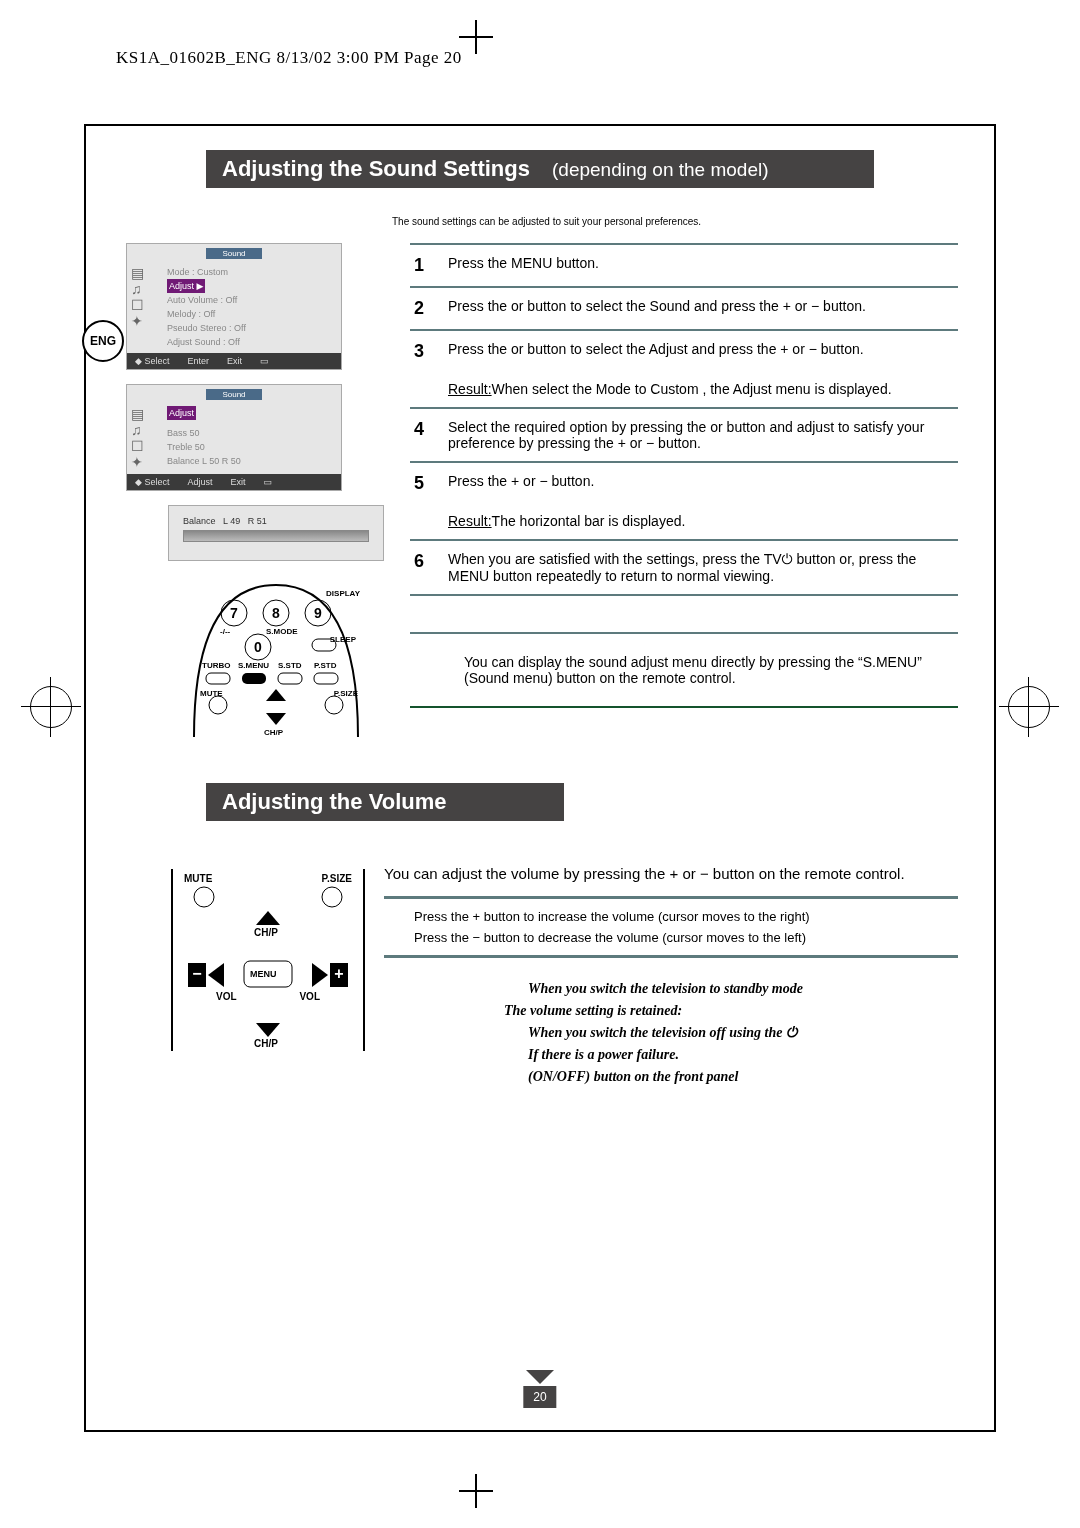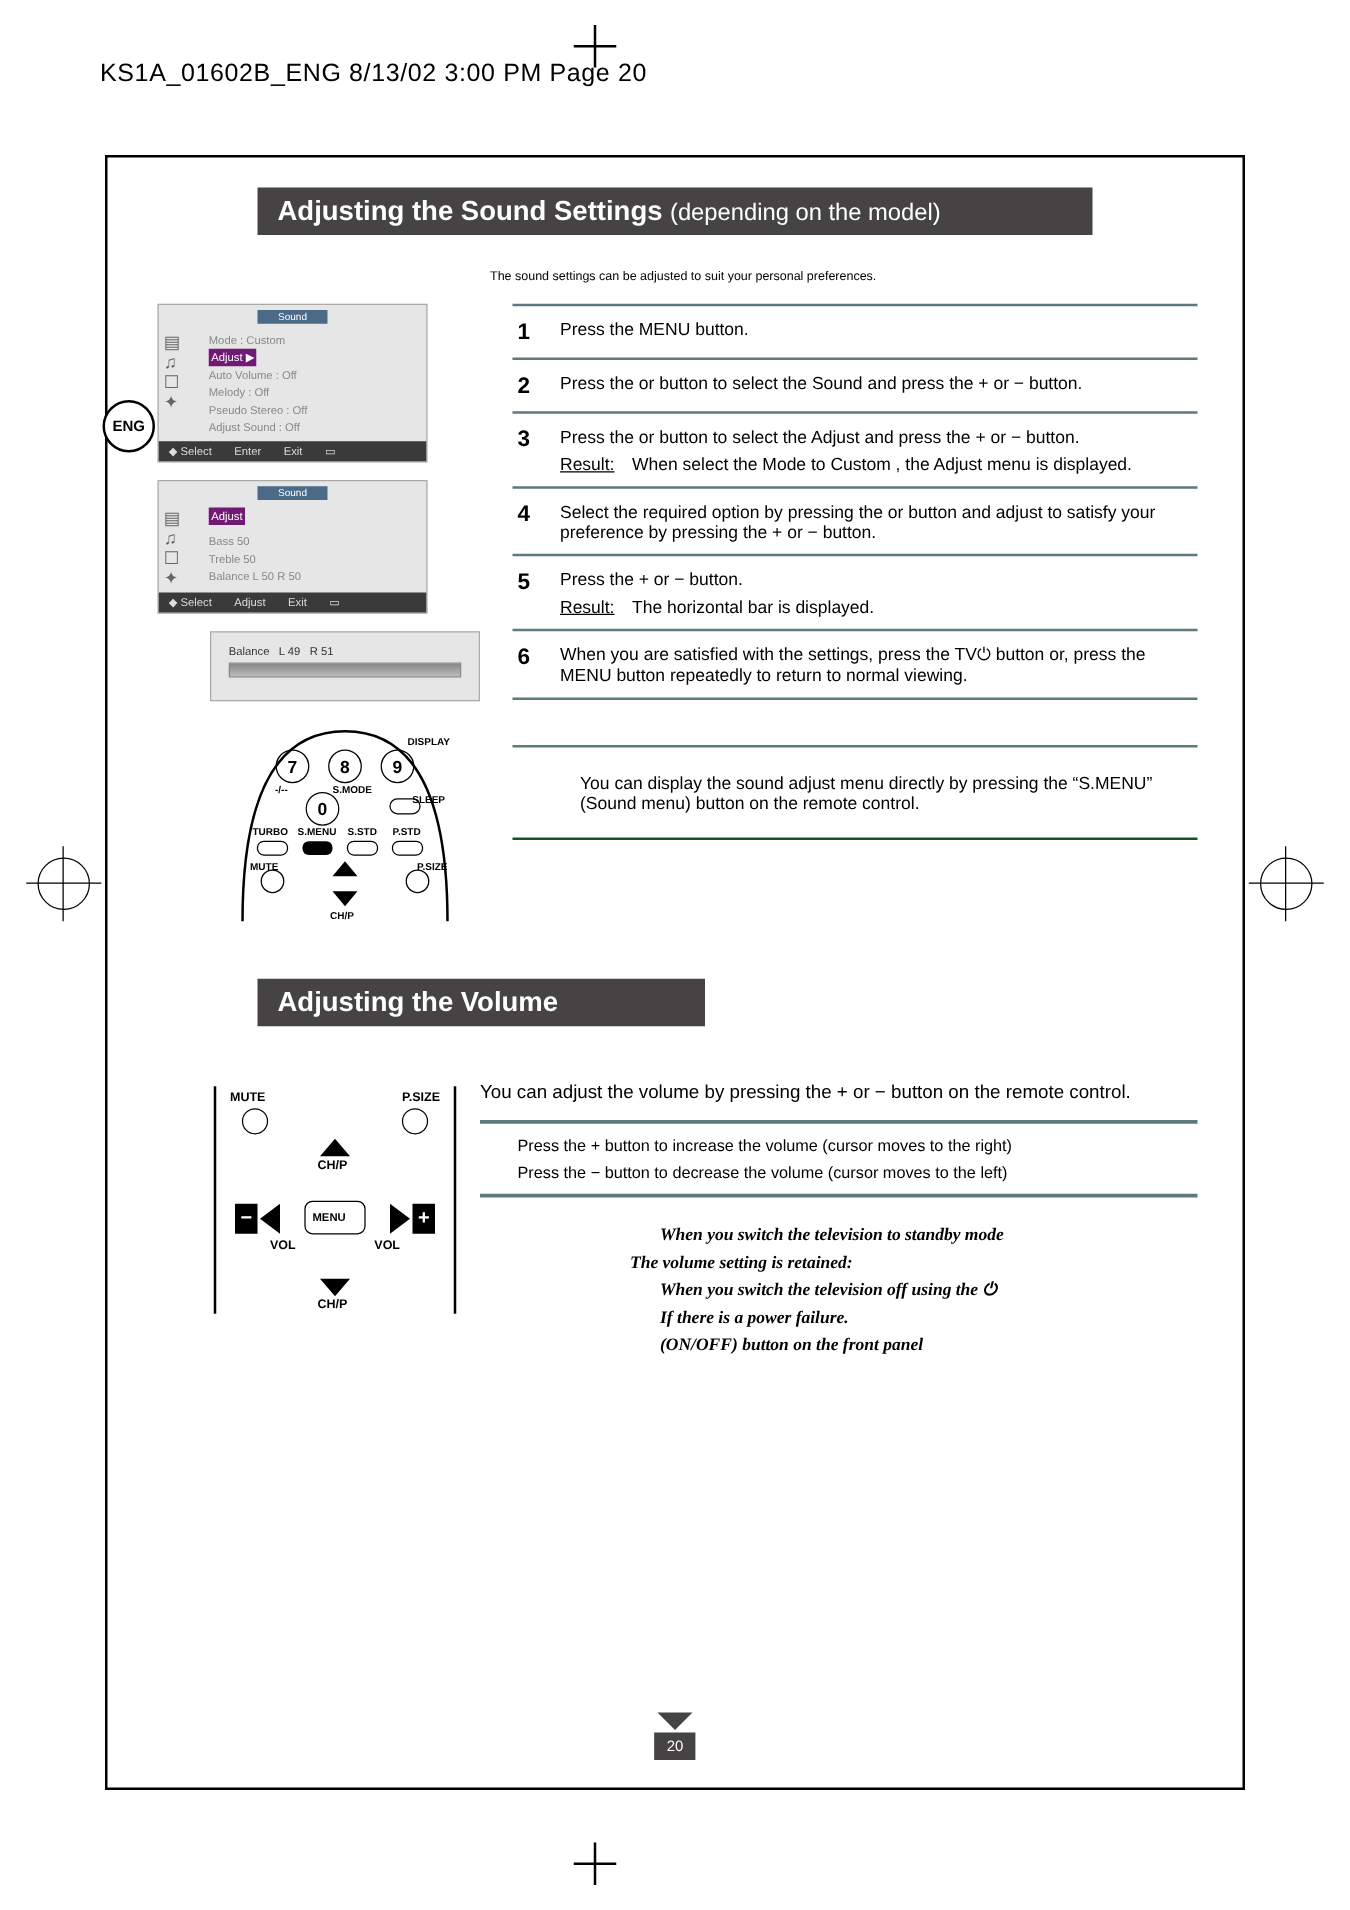--- a/index.html
+++ b/index.html
@@ -1,29 +1,29 @@
 <!DOCTYPE html>
 <html><head>
 <meta charset="utf-8">
 <style>
 body{margin:0;background:#fff;font-family:Arial,Helvetica,sans-serif;color:#000;font-size:14px}
 .page{width:1080px;height:1528px;margin:0 auto;position:relative;background:#fff}
-.header{font-family:Liberation Sans, sans-serif;font-size:20px;padding:48px 0 0 80px;letter-spacing:.5px}
+.header{font-family:Liberation Serif, serif;font-size:17px;padding:48px 0 0 116px;letter-spacing:.5px}
 .cropmark-v{position:absolute;top:20px;left:459px;width:34px;height:34px}
 .cropmark-v::before{content:"";position:absolute;left:16px;top:0;width:2px;height:34px;background:#000}
 .cropmark-v::after{content:"";position:absolute;left:0;top:16px;width:34px;height:2px;background:#000}
 .cropmark-b{position:absolute;bottom:20px;left:459px;width:34px;height:34px}
 .cropmark-b::before{content:"";position:absolute;left:16px;top:0;width:2px;height:34px;background:#000}
 .cropmark-b::after{content:"";position:absolute;left:0;top:16px;width:34px;height:2px;background:#000}
 .side-cross{position:absolute;top:686px;width:40px;height:40px;border:1px solid #000;border-radius:50%}
 .side-cross::before{content:"";position:absolute;left:-10px;top:19px;width:60px;height:1px;background:#000}
 .side-cross::after{content:"";position:absolute;left:19px;top:-10px;width:1px;height:60px;background:#000}
 .lc{left:30px}.rc{right:30px}
 .frame{position:absolute;top:124px;left:84px;right:84px;bottom:96px;border:2px solid #000}
-.title-box{margin:24px 120px 0 120px;background:#454343;color:#fff;padding:6px 16px;display:flex;align-items:baseline;gap:6px}
+.title-box{margin:24px 120px 0 120px;background:#454343;color:#fff;padding:6px 16px;display:flex;align-items:baseline;gap:22px}
 .title-box .b{font-weight:bold;font-size:22px}
 .title-box .s{font-size:19px;color:#fff}
 .eng{position:absolute;top:194px;left:-4px;width:38px;height:38px;border:2px solid #000;border-radius:50%;display:flex;align-items:center;justify-content:center;background:#fff;font-size:12px;font-weight:bold}
 .intro{font-size:10px;margin:28px 36px 0 306px}
 .content{display:flex;margin:16px 36px 0 40px}
 .left{width:266px;flex-shrink:0}
 .right{flex:1;margin-left:18px}
 .osd{width:214px;border:1px solid #aaa;background:#e6e6e6;font-size:9px;color:#888}
 .osd .bar{display:flex;justify-content:space-between;padding:4px 8px 2px 8px}
 .osd .bar .title{background:#4a6a88;color:#fff;padding:1px 16px;font-size:8px}
@@ -34,21 +34,21 @@
 .osd .foot{background:#3a3a3a;color:#ddd;display:flex;padding:3px 8px;gap:18px;font-size:9px}
 .osd2{width:214px;margin-left:42px;margin-top:14px;border:1px solid #aaa;background:#e6e6e6;font-size:9px}
 .osd2 .inner{padding:10px 14px 18px 14px;color:#333}
 .osd2 .slider{height:10px;background:linear-gradient(#888,#bbb);margin-top:4px;position:relative;border:1px solid #888}
 .remote{width:180px;margin:16px 0 0 60px;font-size:9px;font-weight:bold;position:relative;height:160px}
 .remote svg{overflow:visible}
 ol.steps{list-style:none;margin:0;padding:0;counter-reset:st}
 ol.steps>li{display:flex;gap:20px;padding:10px 0;border-top:2px solid #5d7a7d}
 ol.steps>li:first-child{border-top:2px solid #5d7a7d}
 ol.steps .n{font-weight:bold;font-size:18px;width:18px;text-align:center;flex-shrink:0}
-.sub{display:flex;gap:14px;margin-top:6px}
+.sub{display:flex;margin-top:24px}
 .sub .u{text-decoration:underline}
 .notebox{border-top:2px solid #5d7a7d;border-bottom:2px solid #14532d;margin-top:36px;padding:20px 8px 20px 54px}
 
 .title2{margin:46px 430px 0 120px;background:#454343;color:#fff;padding:6px 16px;font-weight:bold;font-size:22px}
 .vol{display:flex;margin:44px 36px 0 40px}
 .remote2{width:200px;height:190px;margin-left:42px;position:relative;font-size:10px;font-weight:bold}
 .volright{flex:1;margin-left:16px;font-size:15px}
 .vbox{border-top:3px solid #5d7a7d;border-bottom:3px solid #5d7a7d;margin-top:14px;padding:10px 8px 10px 30px;font-size:13px}
 .italic{font-style:italic;font-family:Georgia,serif;margin:20px 0 0 120px;font-size:14px;line-height:22px}
 .italic .bi{font-weight:bold}

